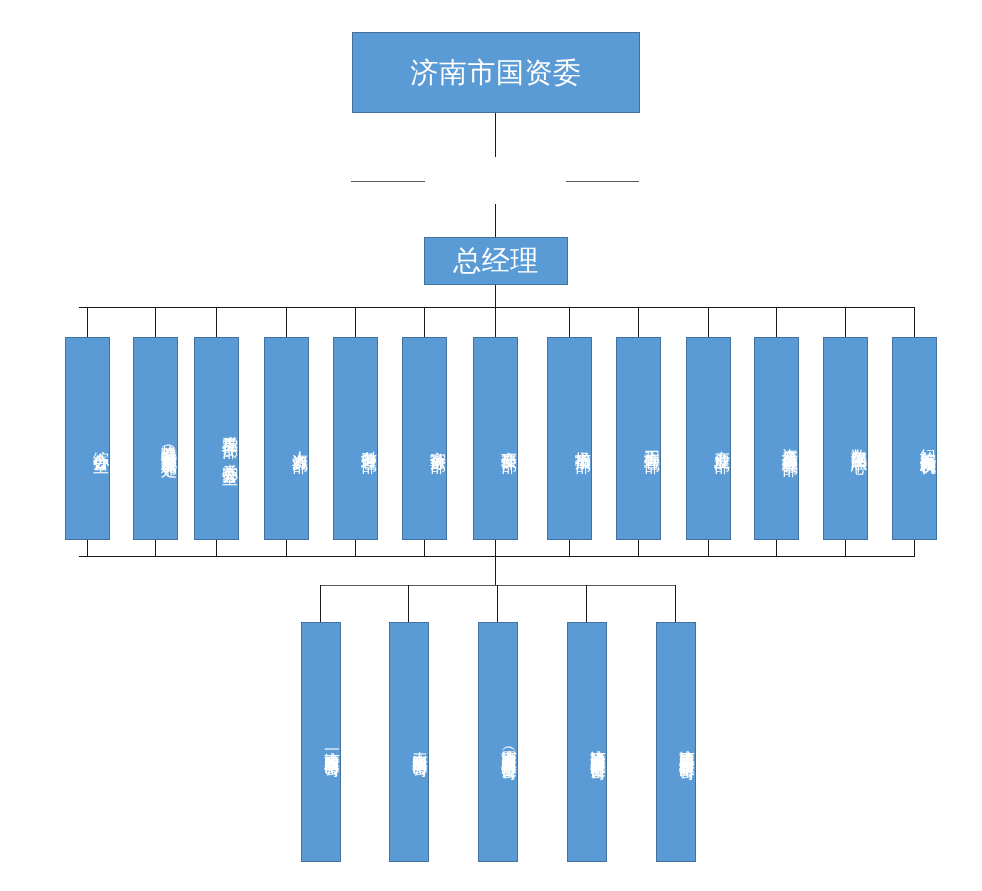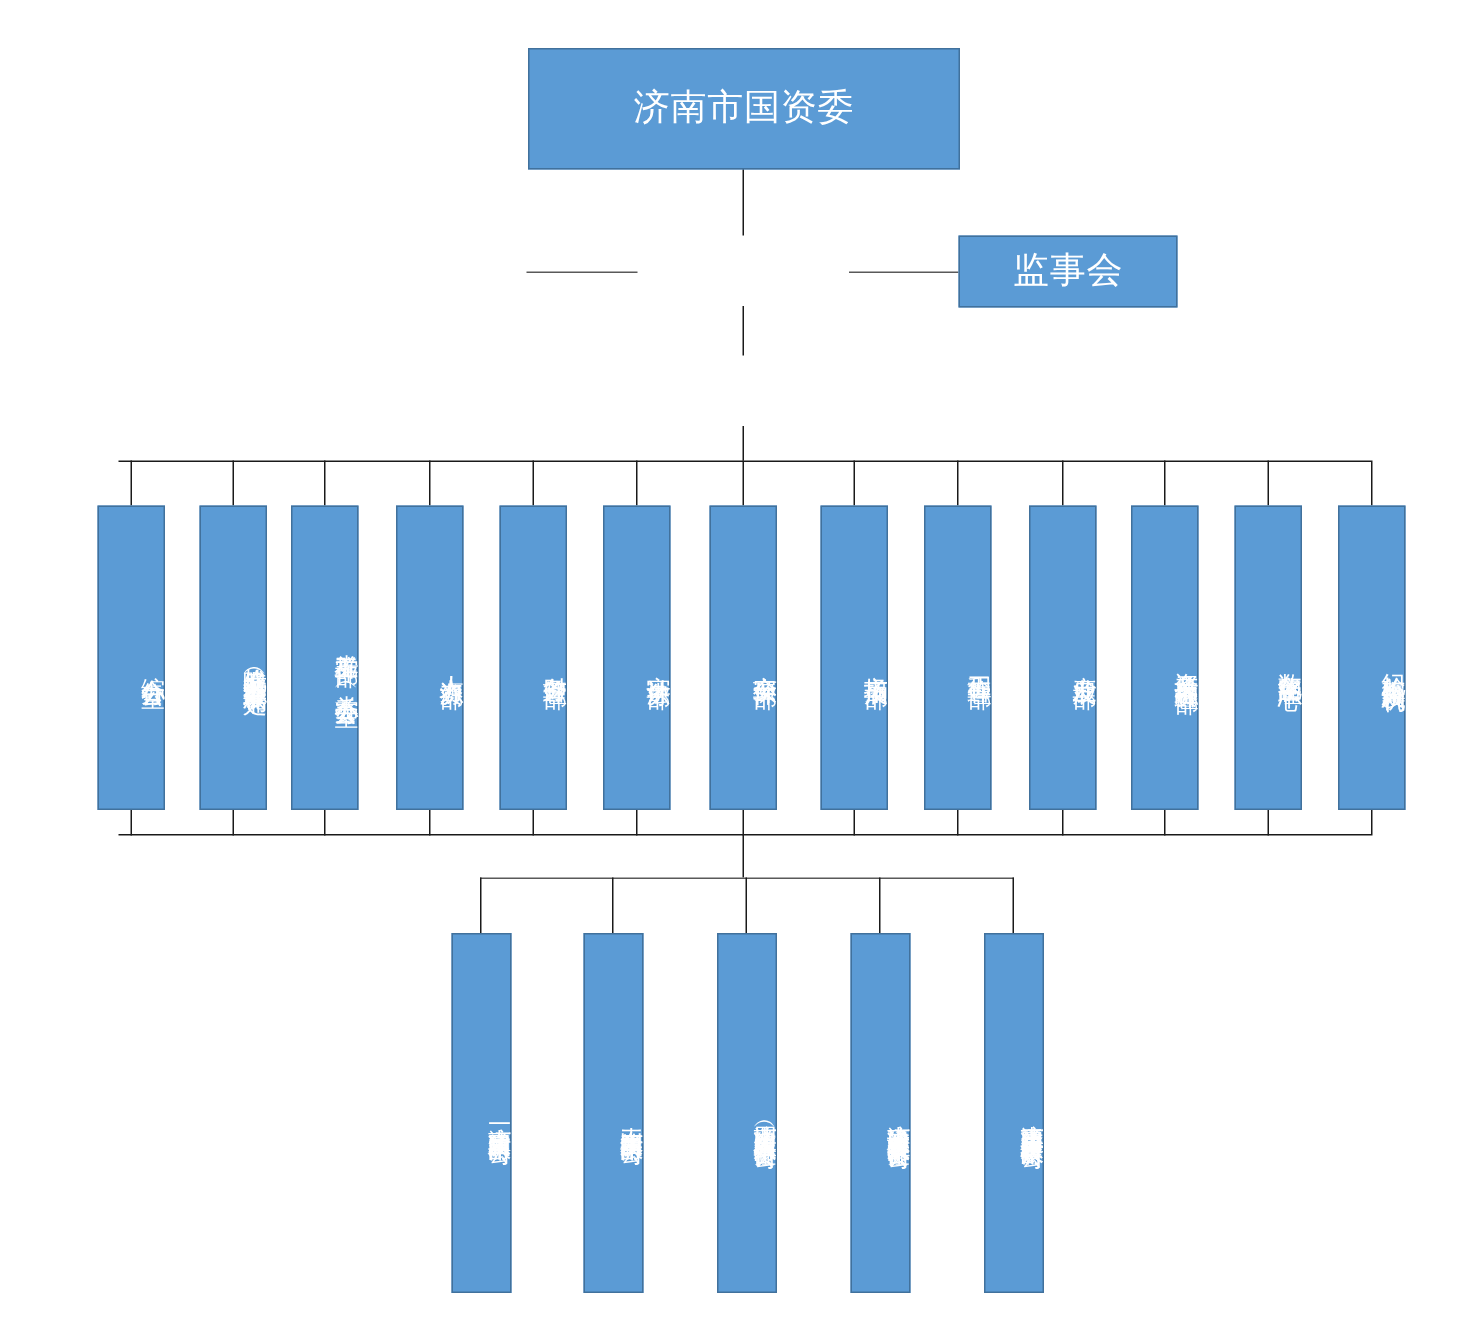--- a/index.html
+++ b/index.html
@@ -25,21 +25,21 @@
     color: #ffffff;
     box-sizing: border-box;
     display: flex;
     align-items: center;
     justify-content: center;
     text-align: center;
     line-height: 1.18;
     z-index: 2;
   }
   .node.horiz {
-    font-size: 24px;
+    font-size: 28px;
     letter-spacing: 0.5px;
   }
   .node.vert {
     writing-mode: vertical-rl;
     text-orientation: upright;
     font-size: 16px;
     letter-spacing: 1.5px;
     align-items: flex-start;
     justify-content: center;
     padding-top: 6px;
@@ -81,22 +81,22 @@
   <div class="conn h grey" style="left:320px; top:585px; width:356px;"></div>
 
   <div class="node horiz" style="left:352px; top:32px; width:288px; height:81px;">
     <span>
       <span>济南市国资委</span><br>
     </span>
   </div>
 
 
 
-  <div class="node horiz" style="left:639px; top:157px; width:146px; height:48px;">监事会</div>
 
+  <div class="node horiz" style="left:424px; top:237px; width:144px; height:48px;">总经理</div>
 
   <div class="conn v" style="left:87px; top:307px; height:30px;"></div>
   <div class="node vert" style="left:65px; top:337px; width:45px; height:203px;">综合办公室</div>
   <div class="conn v" style="left:87px; top:540px; height:17px;"></div>
 
   <div class="conn v" style="left:155px; top:307px; height:30px;"></div>
   <div class="node vert" style="left:133px; top:337px; width:45px; height:203px;">战略发展部（董事会秘书处）</div>
   <div class="conn v" style="left:155px; top:540px; height:17px;"></div>
 
   <div class="conn v" style="left:216px; top:307px; height:30px;"></div>

